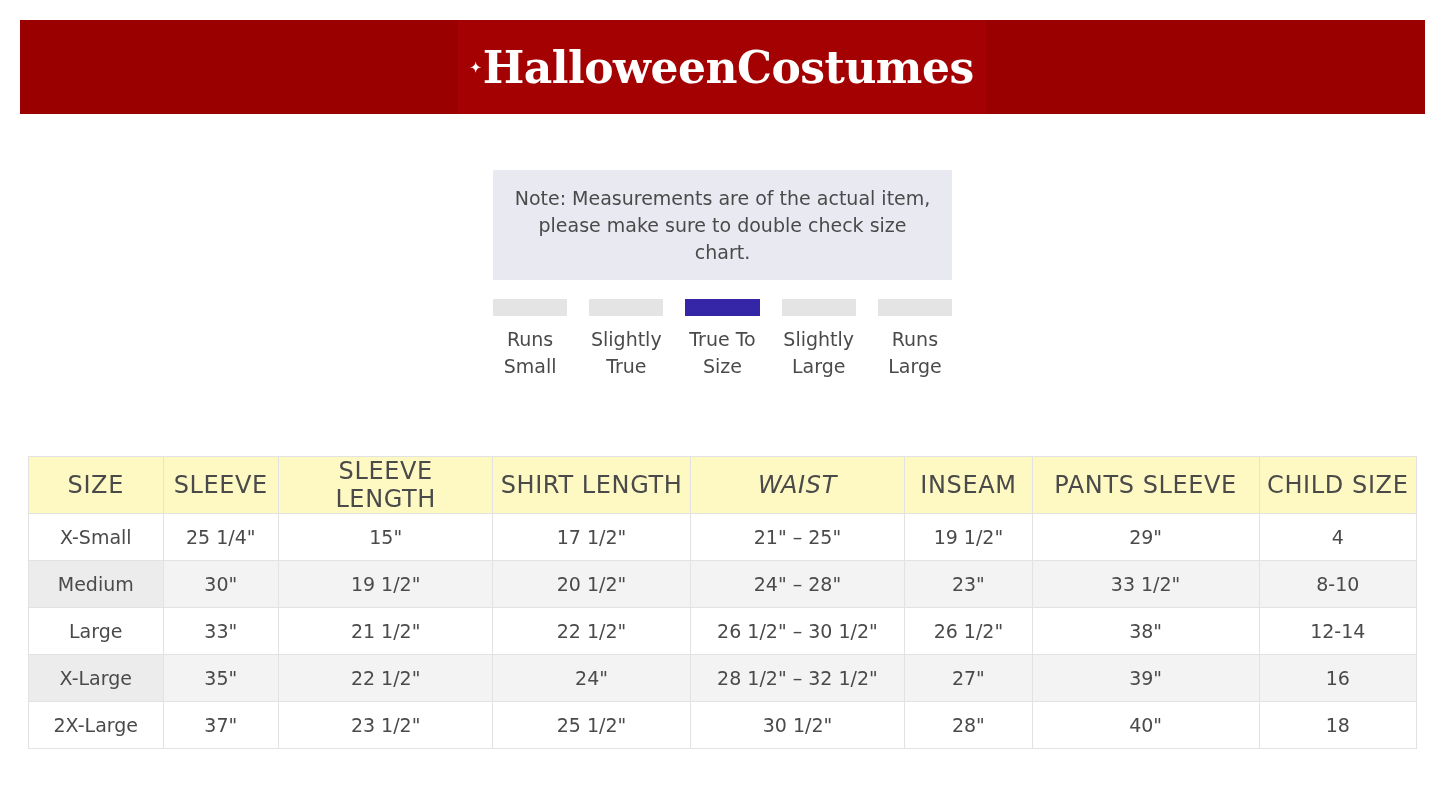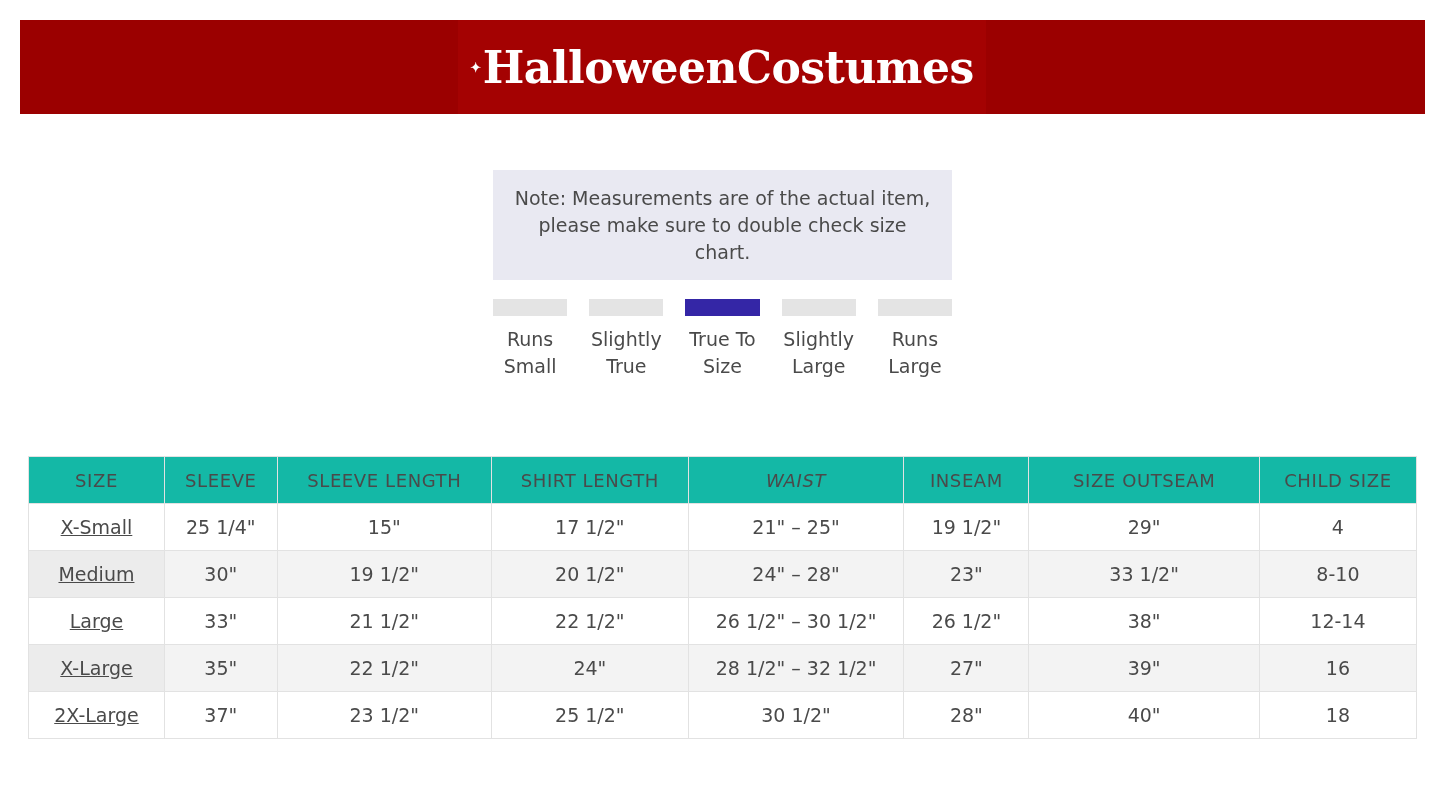--- a/index.html
+++ b/index.html
@@ -114,33 +114,32 @@
   }
   .size-table th,
   .size-table td {
     border: 1px solid #e2e2e2;
     text-align: center;
     font-weight: normal;
     height: 46px;
     padding: 0 6px;
   }
   .size-table thead th {
-    background: #14b8a6;
+    background: #fef9c3;
     letter-spacing: 0.6px;
-    font-size: 18px;
+    font-size: 24px;
   }
   .size-table tbody tr:nth-child(odd) td {
     background: #ffffff;
   }
   .size-table tbody tr:nth-child(even) td {
     background: #f3f3f3;
   }
   .size-table tbody td:first-child {
     background: #f3f3f3;
-    text-decoration: underline;
   }
   .size-table tbody tr:nth-child(even) td:first-child {
     background: #ececec;
   }
   
   .col-size { width: 130px; }
   .col-chest { width: 104px; }
   .col-sleeve { width: 220px; }
   .col-shirt { width: 200px; }
   .col-waist { width: 224px; font-style: italic; }
@@ -187,21 +186,21 @@
 
 <table class="size-table">
   <thead>
     <tr>
       <th class="col-size">SIZE</th>
       <th class="col-chest">SLEEVE</th>
       <th class="col-sleeve">SLEEVE LENGTH</th>
       <th class="col-shirt">SHIRT LENGTH</th>
       <th class="col-waist">WAIST</th>
       <th class="col-inseam">INSEAM</th>
-      <th class="col-outseam">SIZE OUTSEAM</th>
+      <th class="col-outseam">PANTS SLEEVE</th>
       <th class="col-child">CHILD SIZE</th>
     </tr>
   </thead>
   <tbody>
     <tr>
       <td>X-Small</td>
       <td>25 1/4"</td>
       <td>15"</td>
       <td>17 1/2"</td>
       <td>21" – 25"</td>

